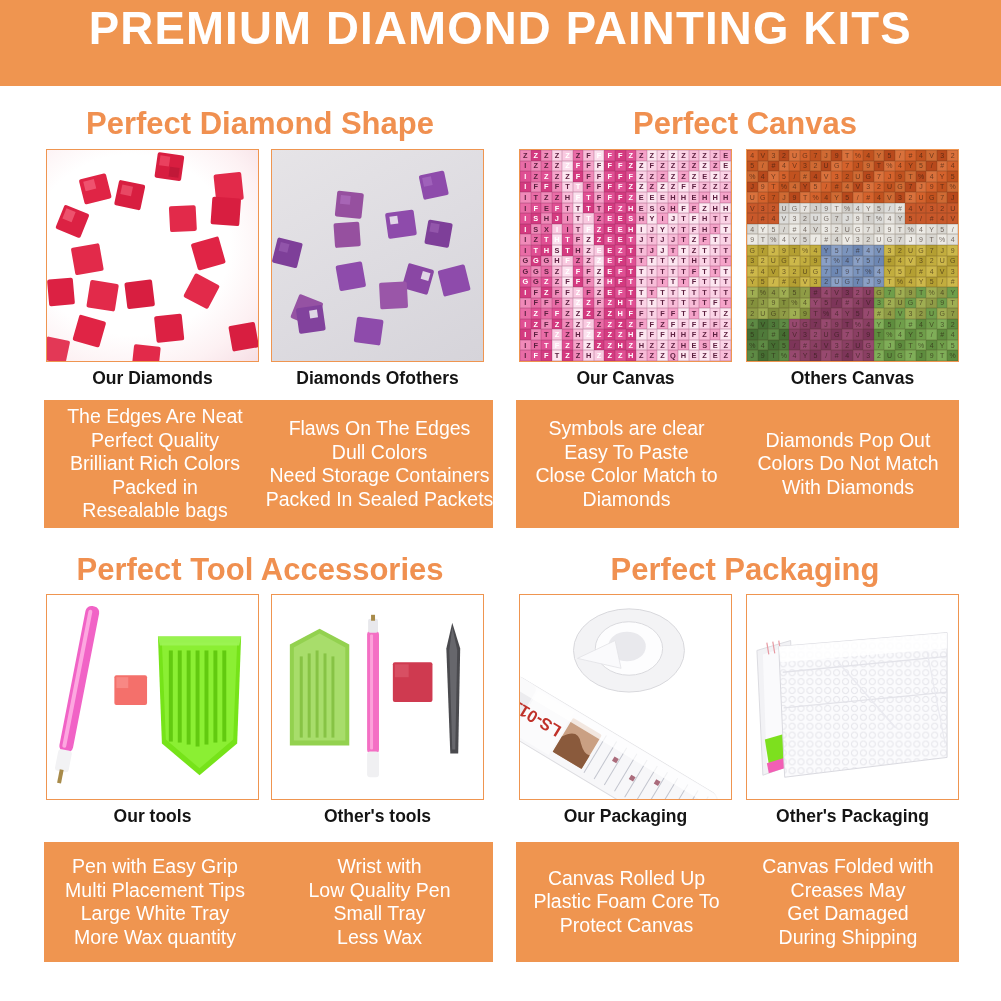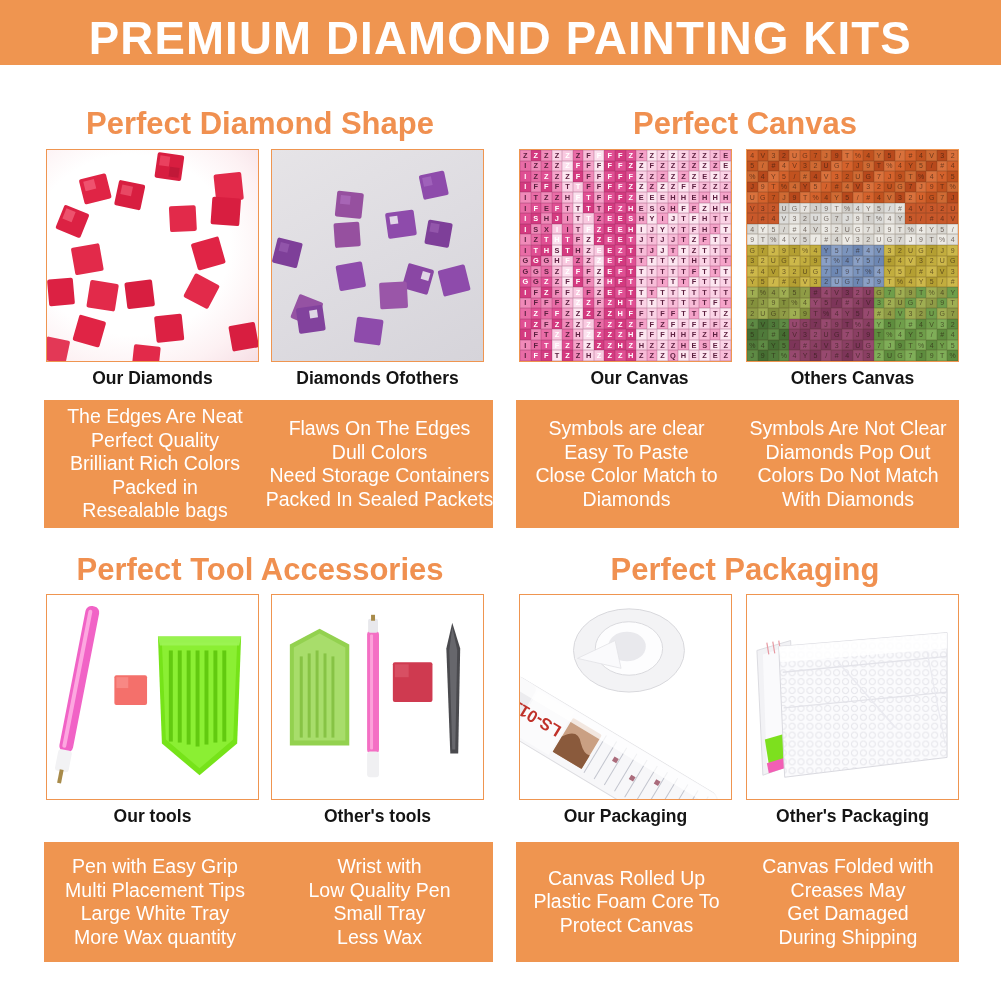--- a/index.html
+++ b/index.html
@@ -5,23 +5,23 @@
   html,body{margin:0;padding:0;}
   body{
     width:1001px;height:1001px;
     background:#ffffff;
     font-family:"Liberation Sans", sans-serif;
     overflow:hidden;
     position:relative;
   }
   
   .header{
-    position:absolute;left:0;top:0;width:1001px;height:65px;
+    position:absolute;left:0;top:0;width:1001px;height:86px;
     background:#ef9550;
-    display:flex;align-items:flex-end;justify-content:center;
+    display:flex;align-items:flex-start;justify-content:center;
   }
   .header-title{
     color:#ffffff;
     font-size:47px;
     font-weight:bold;
     letter-spacing:1.2px;
     transform:scaleX(.97);
     white-space:nowrap;
     font-family:"Liberation Sans", sans-serif;
   }
@@ -1040,21 +1040,21 @@
       <i style="background: rgb(127, 174, 88);">7</i>
       <i style="background: rgb(94, 141, 62);">J</i>
       <i style="background: rgb(111, 158, 74);">9</i>
       <i style="background: rgb(127, 174, 88);">T</i>
       <i style="background: rgb(94, 141, 62);">%</i>
     </div>
 </div>
 
 <div class="cap" style="left:46px;top:368px;width:213px;">Our Diamonds</div>
 <div class="cap" style="left:271px;top:368px;width:213px;">Diamonds Ofothers</div>
-<div class="cap" style="left:533px;top:368px;width:213px;">Our Canvas</div>
+<div class="cap" style="left:519px;top:368px;width:213px;">Our Canvas</div>
 <div class="cap" style="left:746px;top:368px;width:213px;">Others Canvas</div>
 
 <div class="obox" style="left:44px;top:400px;width:222px;height:128px;">
   <span>The Edges Are Neat</span>
   <span>Perfect Quality</span>
   <span>Brilliant Rich Colors</span>
   <span>Packed in</span>
   <span>Resealable bags</span>
 </div>
 <div class="obox" style="left:266px;top:400px;width:227px;height:128px;">
@@ -1063,21 +1063,20 @@
   <span>Need Storage Containers</span>
   <span>Packed In Sealed Packets</span>
 </div>
 <div class="obox" style="left:516px;top:400px;width:221px;height:128px;">
   <span>Symbols are clear</span>
   <span>Easy To Paste</span>
   <span>Close Color Match to</span>
   <span>Diamonds</span>
 </div>
 <div class="obox" style="left:737px;top:400px;width:222px;height:128px;">
-  <span>Symbols Are Not Clear</span>
   <span>Diamonds Pop Out</span>
   <span>Colors Do Not Match</span>
   <span>With Diamonds</span>
 </div>
 
 <div class="photo" id="ph-tools-our" style="left:46px;top:594px;width:213px;height:206px;">
   <svg viewBox="0 0 213 206" style="position:absolute;inset:0;width:100%;height:100%">
 
     <g transform="translate(40,10) rotate(11)">
       <rect x="0" y="0" width="14" height="150" rx="6" fill="#f163c6"></rect>

